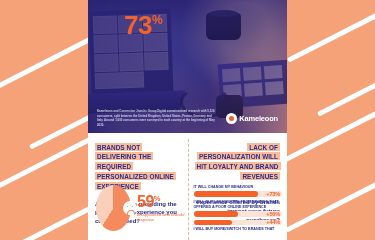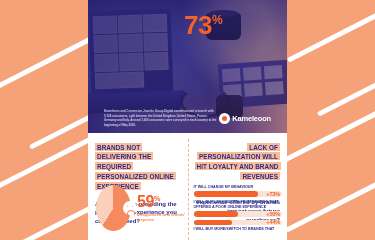--- a/index.html
+++ b/index.html
@@ -151,21 +151,20 @@
     text-align: left;
   }
   .headline .pct {
     color: #f4622a;
     font-size: 26px;
     font-weight: 800;
     line-height: 1;
     letter-spacing: -0.5px;
     display: block;
     margin-bottom: 3px;
-    text-align: center;
   }
   .headline .pct small {
     font-size: 12px;
     font-weight: 800;
     vertical-align: super;
   }
   .headline .lead {
     color: #ffffff;
     font-size: 10.4px;
     font-weight: 800;
@@ -175,21 +174,21 @@
   }
 
   
   .hero-foot {
     position: absolute;
     left: 0; right: 0; bottom: 0;
     height: 30px;
     display: flex;
     align-items: center;
     justify-content: space-between;
-    padding: 0 16px;
+    padding: 0 9px;
     box-sizing: border-box;
   }
   .foot-text {
     color: #cfd0ee;
     font-size: 2.9px;
     line-height: 1.55;
     font-weight: 700;
     width: 118px;
   }
   .logo {

